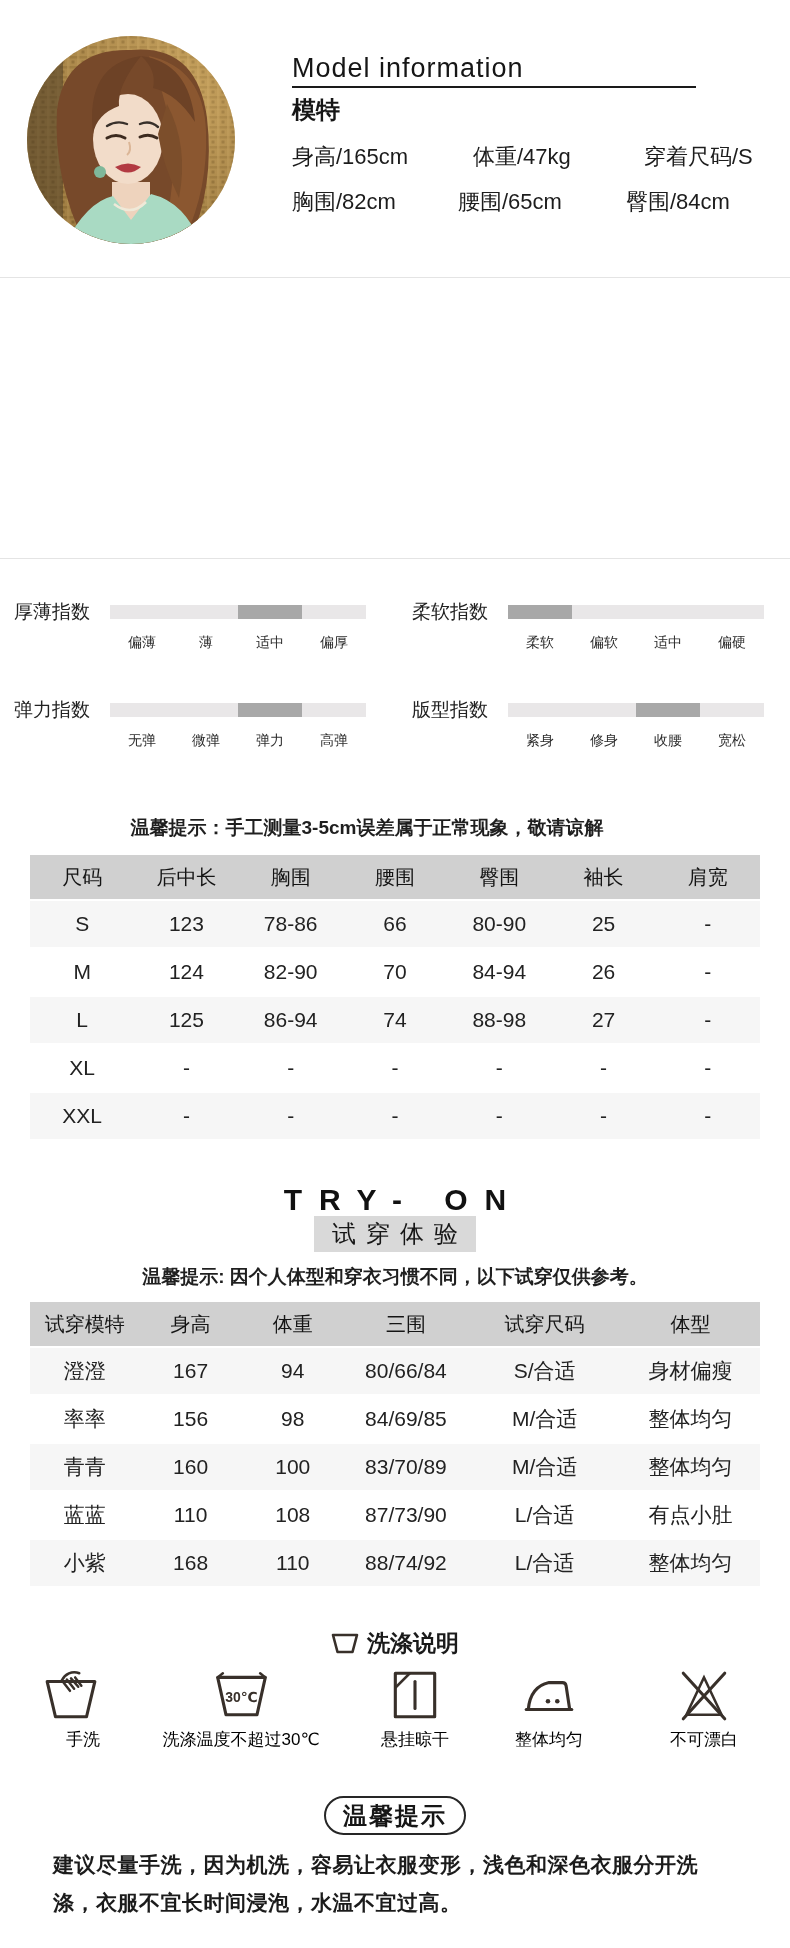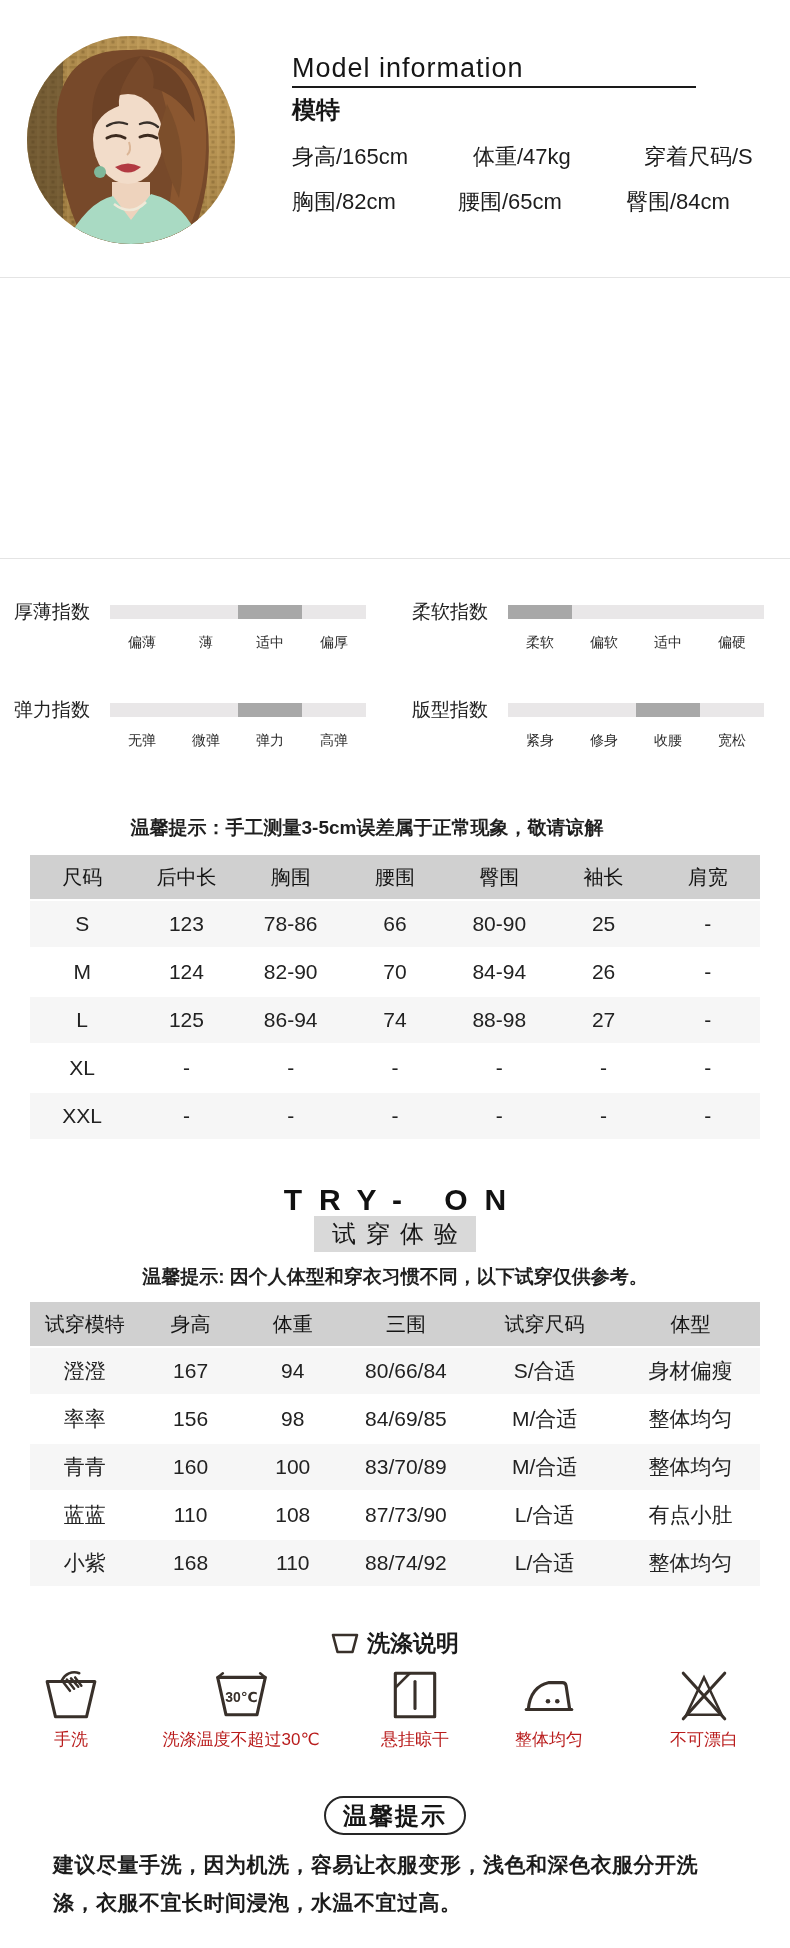--- a/index.html
+++ b/index.html
@@ -77,21 +77,21 @@
   .tryon-title{position:absolute; top:1183px; left:0; width:790px; text-align:center; font-size:30px; font-weight:600; letter-spacing:17px; color:#111; line-height:34px; text-indent:17px;}
   .tryon-badge-row{position:absolute; top:1216px; left:0; width:790px; text-align:center;}
   .tryon-badge{display:inline-block; background:var(--badge-bg); padding:4px 8px 4px 18px; font-size:24px; font-weight:400; letter-spacing:10px; color:#161616; line-height:28px;}
   .tryon-note{position:absolute; top:1264px; left:0; width:790px; text-align:center; font-size:19px; font-weight:600; color:#1f1f1f; line-height:26px;}
 
   
   .wash-title{position:absolute; top:1628px; left:0; width:790px; display:flex; justify-content:center; align-items:center; gap:8px; font-size:23px; font-weight:700; color:#1a1a1a; line-height:30px;}
   .wash-items{position:absolute; top:1668px; left:0; width:790px; height:96px;}
   .wash-item{position:absolute; transform:translateX(-50%); text-align:center;}
   .wash-item .wicon{display:block; margin:0 auto; height:54px;}
-  .wash-item .wlabel{margin-top:8px; font-size:17px; color:#b91c1c; white-space:nowrap; line-height:20px;}
+  .wash-item .wlabel{margin-top:8px; font-size:17px; color:#000000; white-space:nowrap; line-height:20px;text-align:right;}
   .wi-0{left:71px;} .wi-1{left:241px;} .wi-2{left:415px;} .wi-3{left:549px;} .wi-4{left:704px;}
 
   .tip-badge-row{position:absolute; top:1796px; left:0; width:790px; text-align:center;}
   .tip-badge{display:inline-block; border:2.5px solid #262626; border-radius:20px; padding:4px 17px; font-size:24px; font-weight:700; letter-spacing:2px; color:#161616; line-height:27px;}
   .tip-text{position:absolute; top:1846px; left:53px; width:686px; font-size:21px; font-weight:600; color:#1b1b1b; line-height:38px; letter-spacing:0.5px;}
 
   svg .st{stroke:var(--icon); stroke-width:3; fill:none; stroke-linecap:round; stroke-linejoin:round;}
   svg .st2{stroke:var(--icon); stroke-width:2.4; fill:none; stroke-linecap:round;}
   svg .sf{fill:var(--icon); stroke:none;}
   svg .wtemp{fill:var(--icon); font-size:13.5px; font-weight:600; font-family:"Liberation Sans","DejaVu Sans",sans-serif;}

